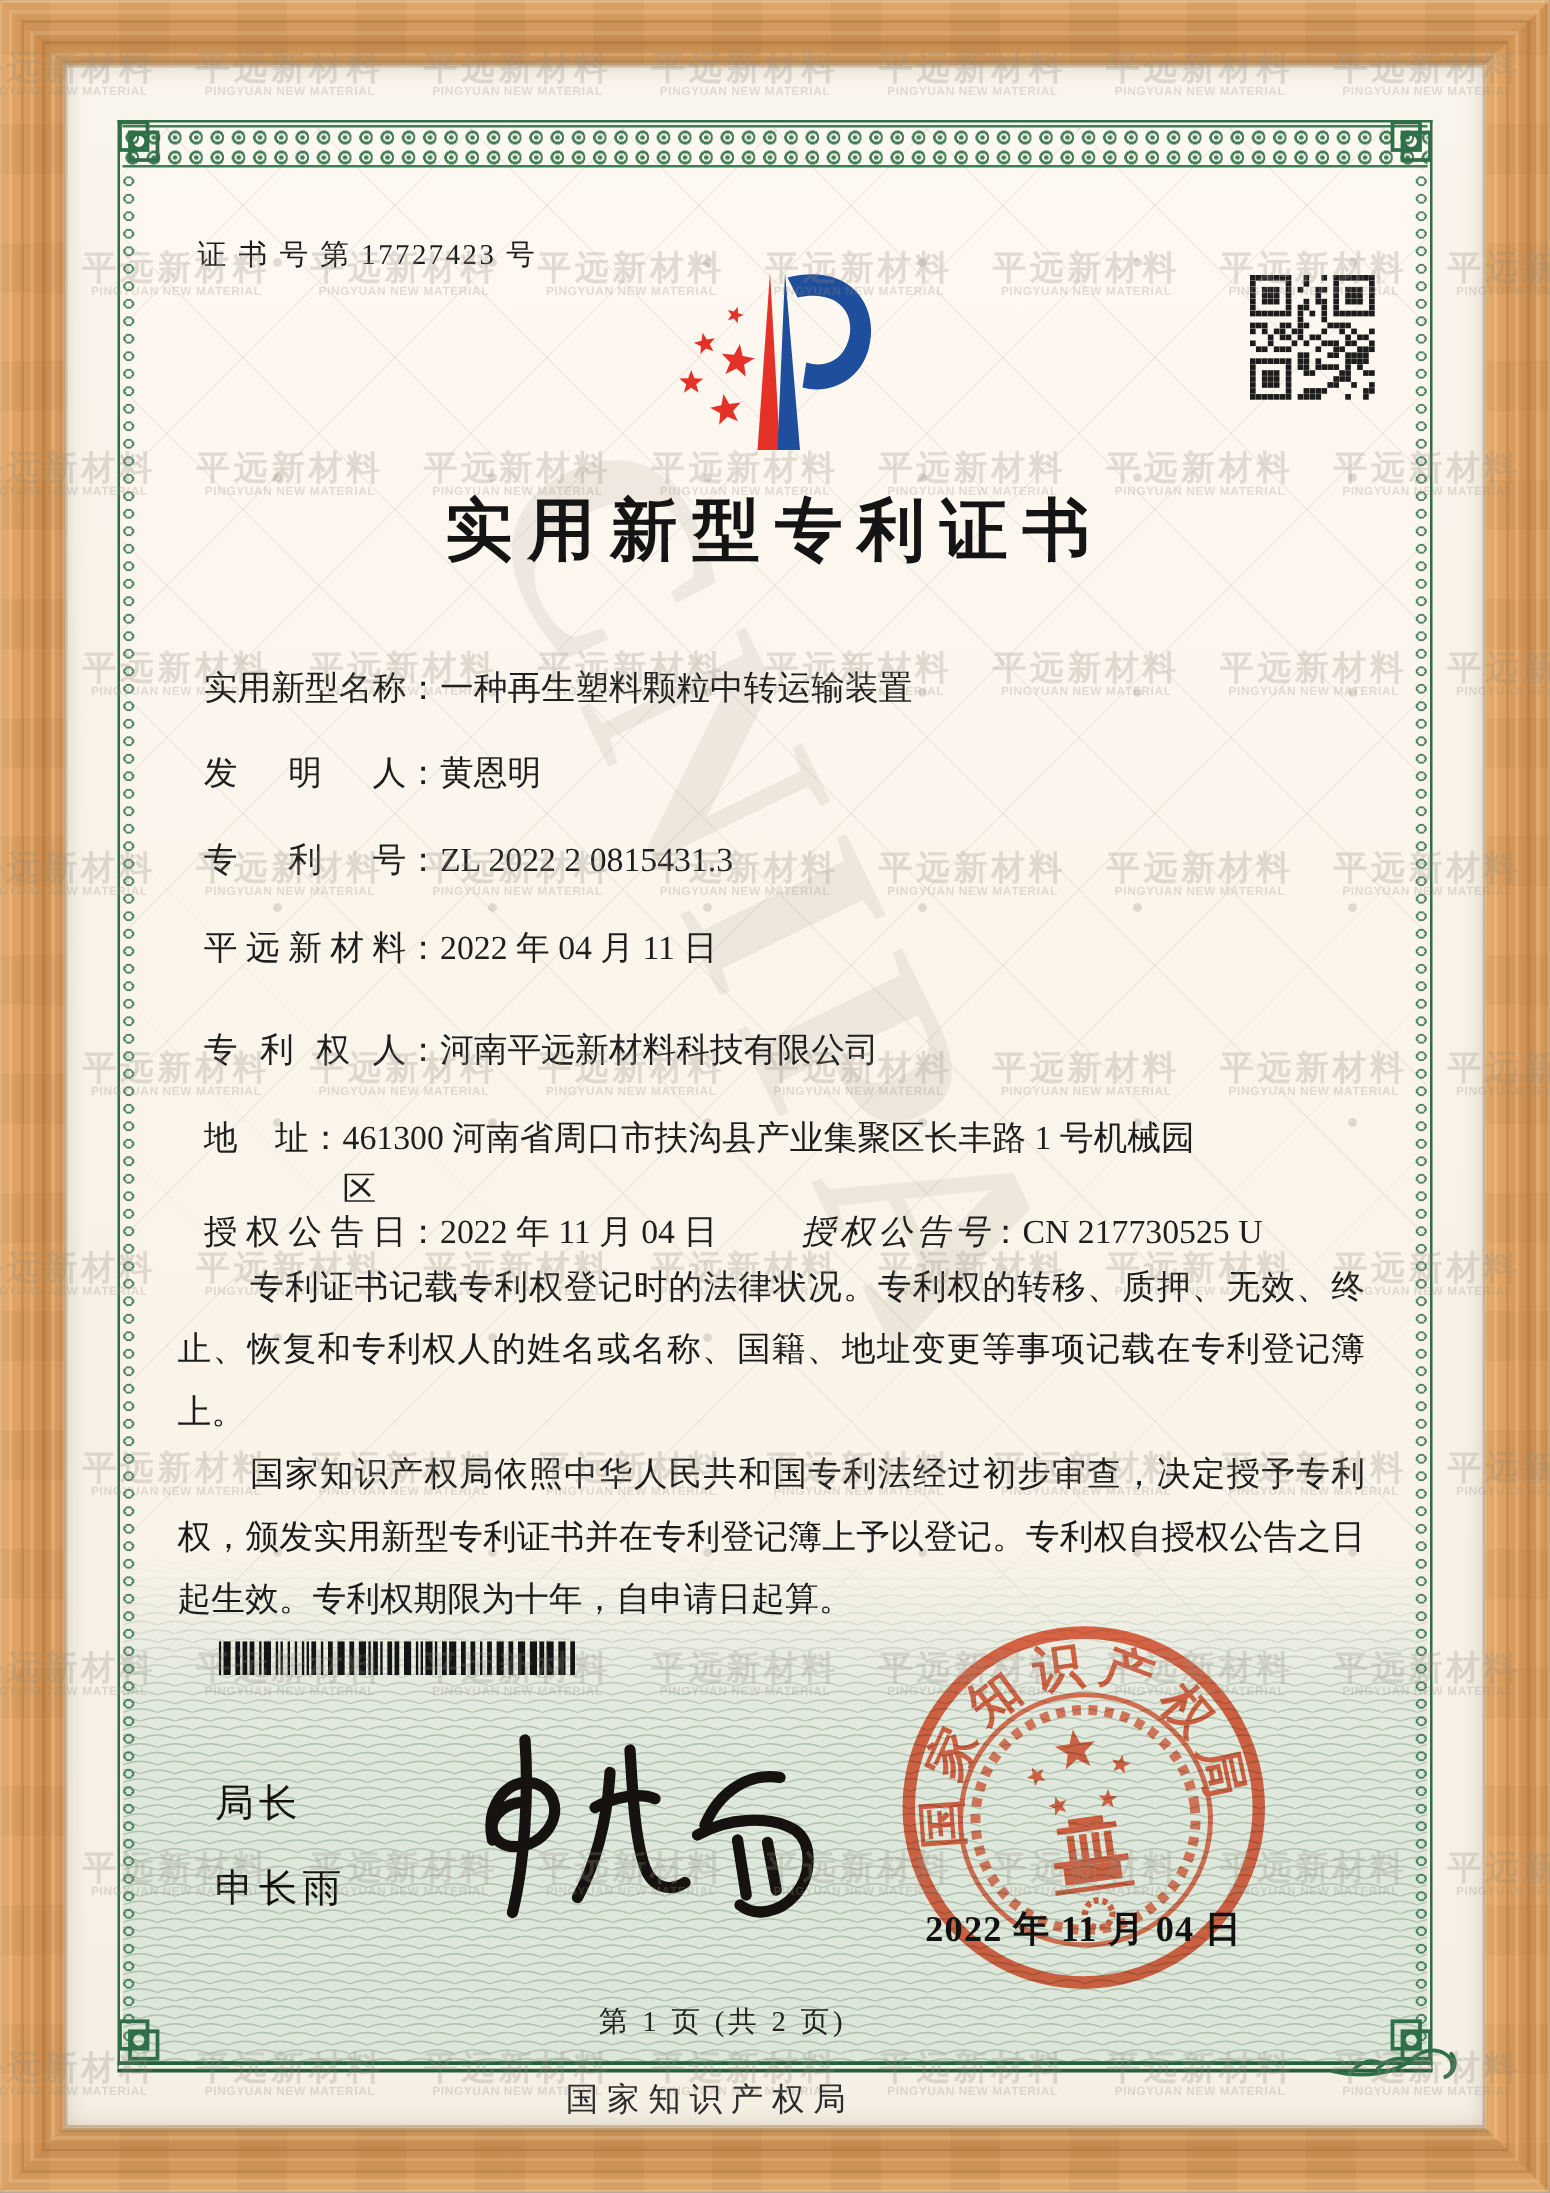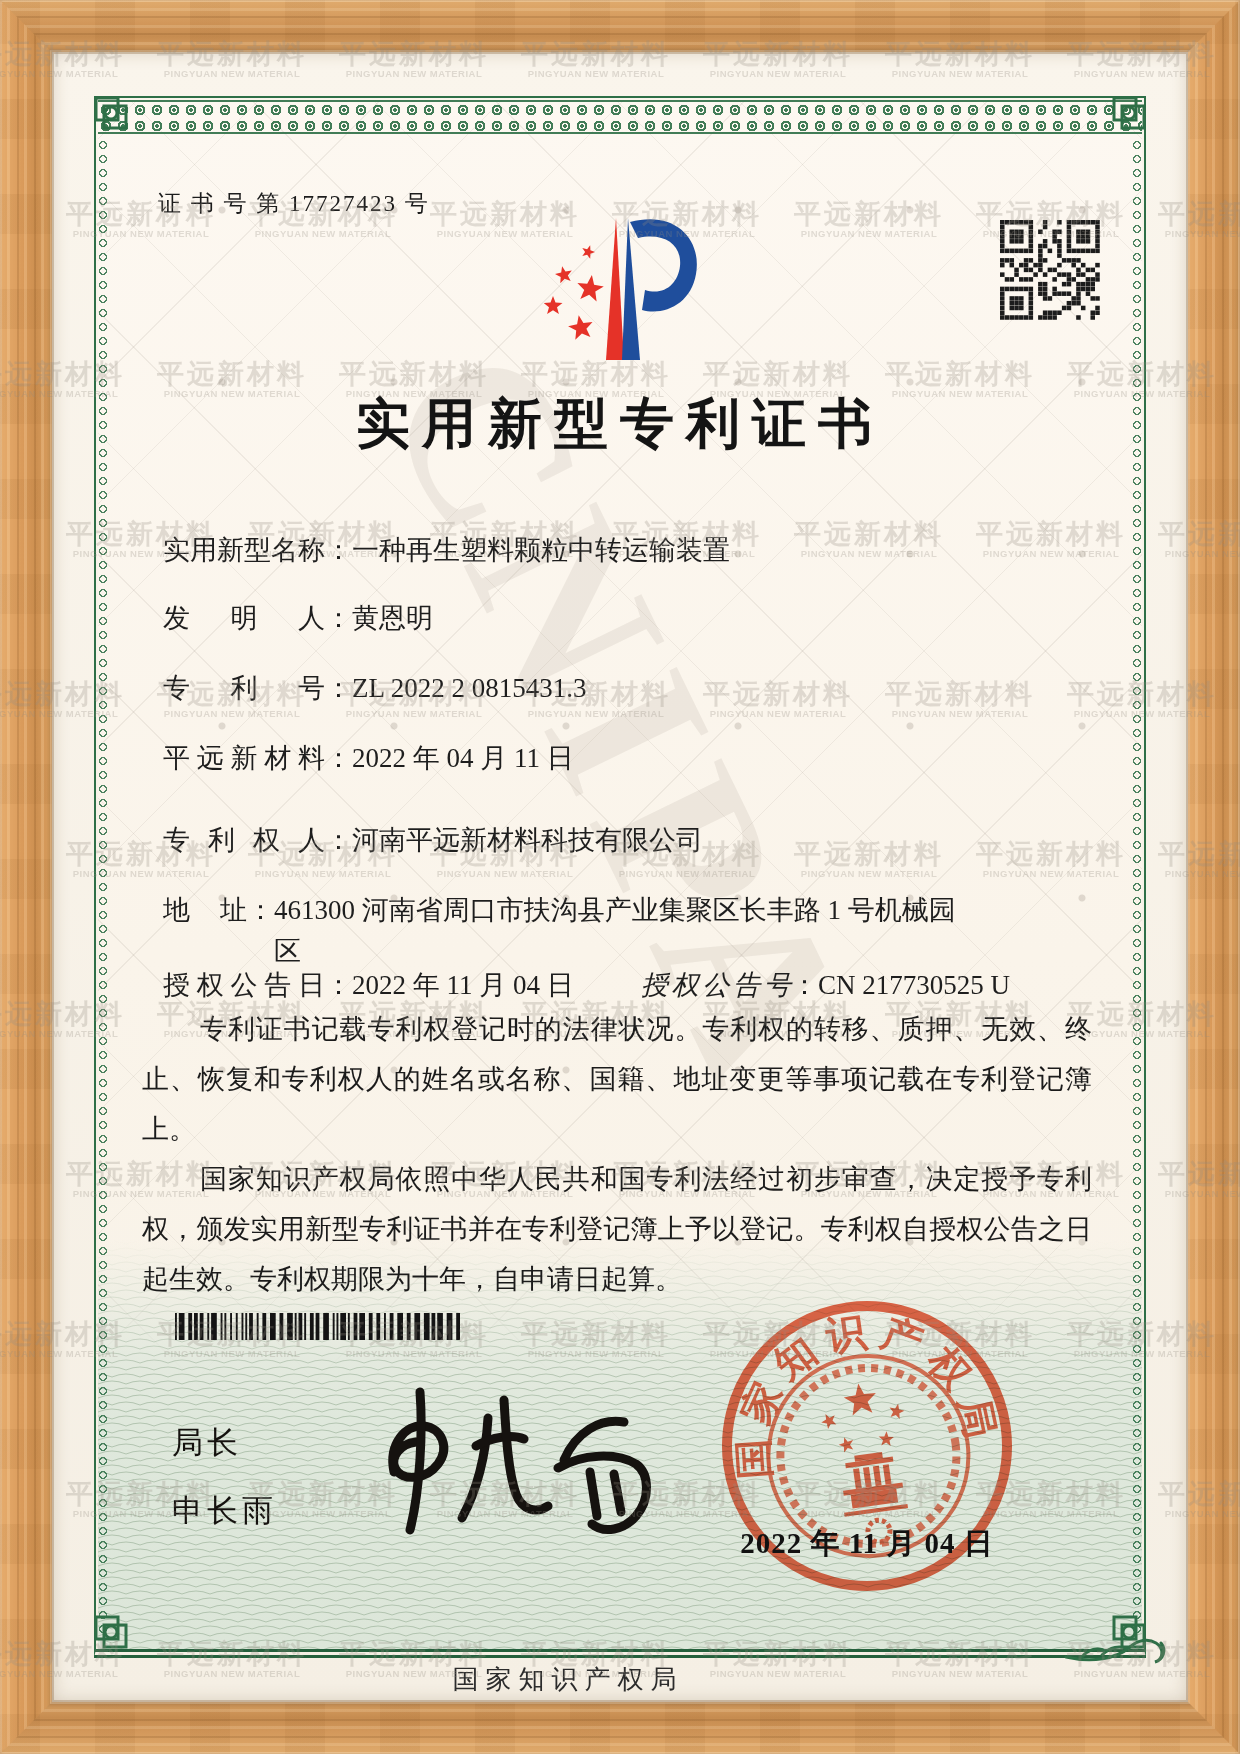--- a/index.html
+++ b/index.html
@@ -571,20 +571,21 @@
           <rect x="163" y="171" width="6" height="20"></rect>
           <rect x="120" y="191" width="60" height="5"></rect>
           <rect x="127" y="196" width="46" height="14"></rect>
           <rect x="118" y="213" width="64" height="4"></rect>
         </g>
         <circle cx="150" cy="236" r="11" fill="none" stroke="#e65c3c" stroke-width="5" stroke-dasharray="4 3"></circle>
       </g>
     </svg>
 
     <div class="seal-date">2022 年 11 月 04 日</div>
+    <div class="pageno">第 1 页 (共 2 页)</div>
   </div>
 
   <div class="gframe">
     <div class="lace-top"></div>
     <div class="lace-side lace-l"></div>
     <div class="lace-side lace-r"></div>
     <svg class="knot knot-tl" viewBox="0 0 46 46">
         <g fill="none" stroke="#2e6f47" stroke-width="3">
           <rect x="8" y="8" width="22" height="22"></rect>
           <rect x="16" y="16" width="22" height="22"></rect>

